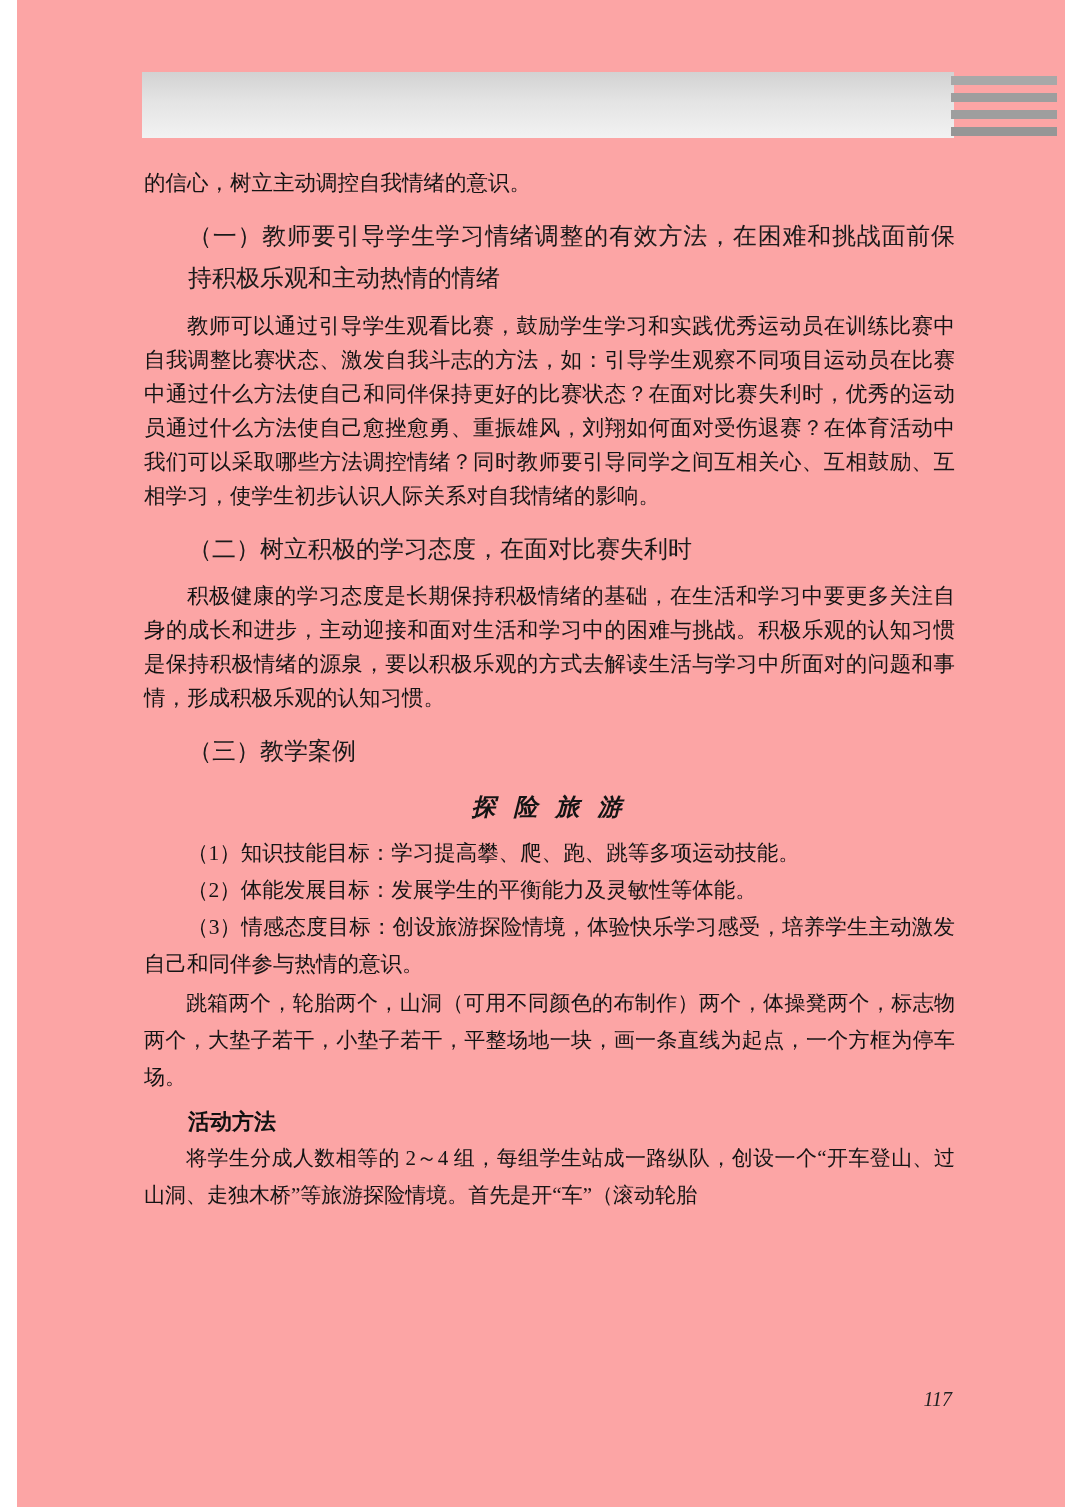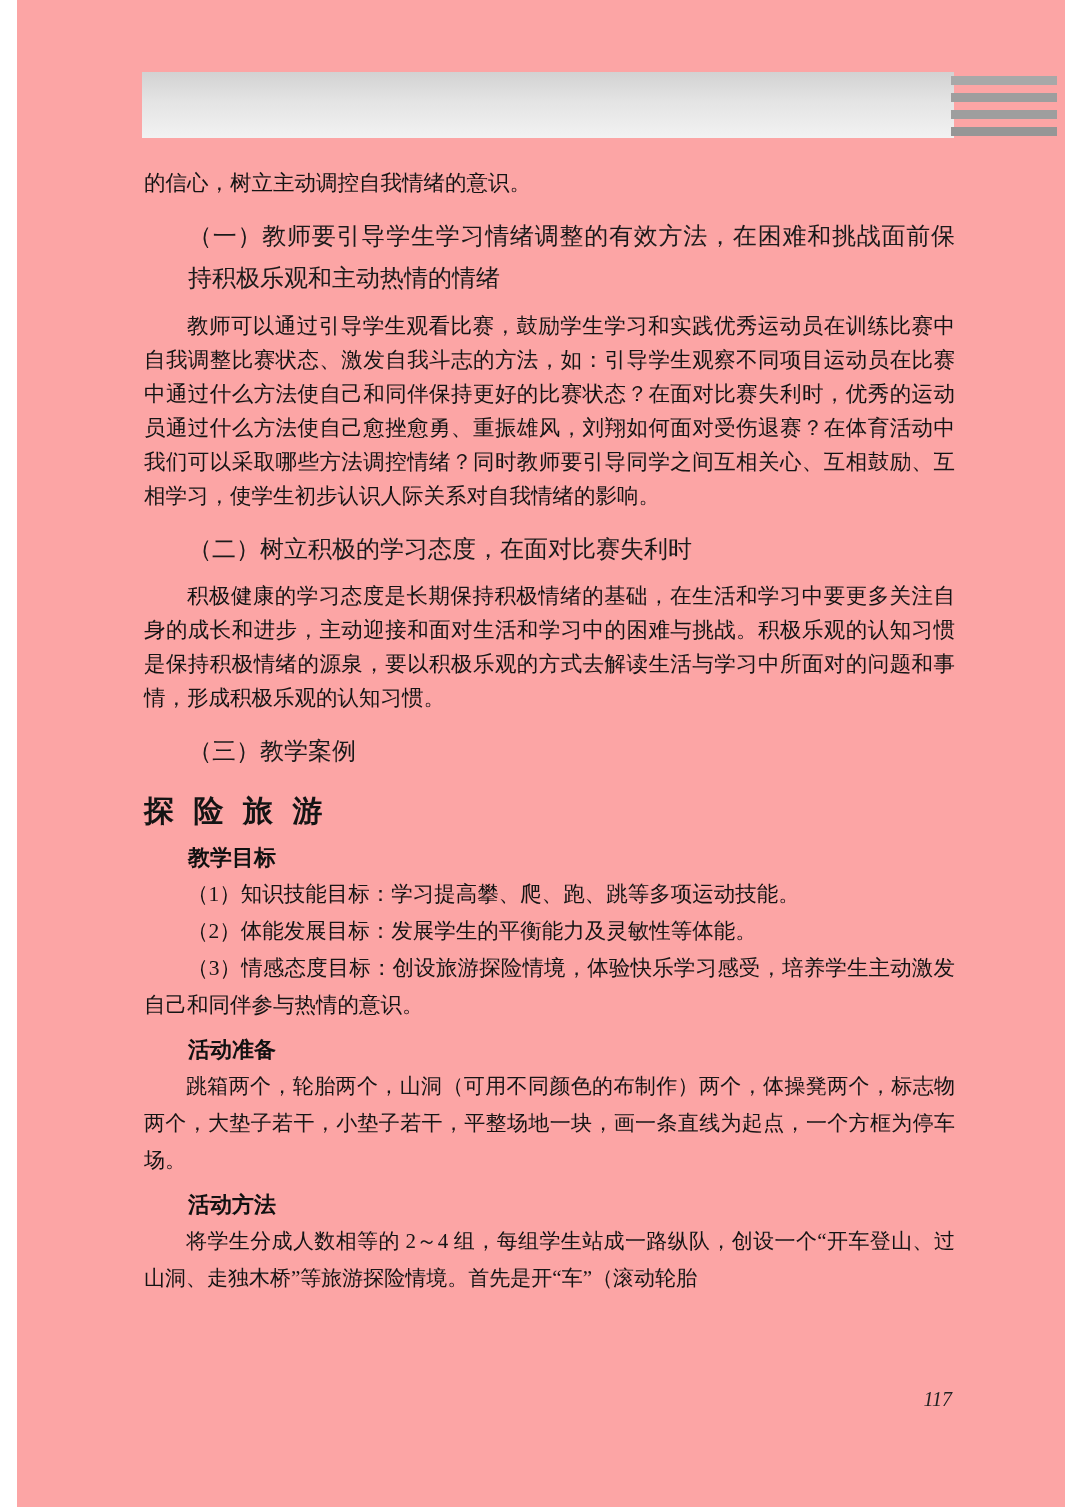--- a/index.html
+++ b/index.html
@@ -76,25 +76,26 @@
 
   .p-body {
     font-size: 21.5px;
     line-height: 34px;
     margin: 10px 0;
     text-indent: 2em;
     text-align: justify;
   }
 
   .case-title {
-    font-size: 30px;
+    font-size: 24px;
     font-weight: bold;
-    text-align: left;
+    text-align: center;
     letter-spacing: 6px;
     margin: 20px 0 12px 0;
+    font-style: italic;
   }
 
   .sub-heading {
     font-family: "Liberation Sans", "DejaVu Sans", sans-serif;
     font-size: 22px;
     font-weight: bold;
     line-height: 28px;
     margin: 12px 0 4px 0;
     padding-left: 44px;
     color: #111;
@@ -147,26 +148,24 @@
     <p class="p-body">教师可以通过引导学生观看比赛，鼓励学生学习和实践优秀运动员在训练比赛中自我调整比赛状态、激发自我斗志的方法，如：引导学生观察不同项目运动员在比赛中通过什么方法使自己和同伴保持更好的比赛状态？在面对比赛失利时，优秀的运动员通过什么方法使自己愈挫愈勇、重振雄风，刘翔如何面对受伤退赛？在体育活动中我们可以采取哪些方法调控情绪？同时教师要引导同学之间互相关心、互相鼓励、互相学习，使学生初步认识人际关系对自我情绪的影响。</p>
 
     <h3 class="kai-heading single">（二）树立积极的学习态度，在面对比赛失利时</h3>
 
     <p class="p-body">积极健康的学习态度是长期保持积极情绪的基础，在生活和学习中要更多关注自身的成长和进步，主动迎接和面对生活和学习中的困难与挑战。积极乐观的认知习惯是保持积极情绪的源泉，要以积极乐观的方式去解读生活与学习中所面对的问题和事情，形成积极乐观的认知习惯。</p>
 
     <h3 class="kai-heading single">（三）教学案例</h3>
 
     <div class="case-title">探 险 旅 游</div>
 
-    <h4 class="sub-heading">教学目标</h4>
     <p class="p-item">（1）知识技能目标：学习提高攀、爬、跑、跳等多项运动技能。</p>
     <p class="p-item">（2）体能发展目标：发展学生的平衡能力及灵敏性等体能。</p>
     <p class="p-item">（3）情感态度目标：创设旅游探险情境，体验快乐学习感受，培养学生主动激发自己和同伴参与热情的意识。</p>
 
-    <h4 class="sub-heading">活动准备</h4>
     <p class="p-lower">跳箱两个，轮胎两个，山洞（可用不同颜色的布制作）两个，体操凳两个，标志物两个，大垫子若干，小垫子若干，平整场地一块，画一条直线为起点，一个方框为停车场。</p>
 
     <h4 class="sub-heading">活动方法</h4>
     <p class="p-lower">将学生分成人数相等的 2～4 组，每组学生站成一路纵队，创设一个“开车登山、过山洞、走独木桥”等旅游探险情境。首先是开“车”（滚动轮胎</p>
 
   </main>
 
   <div class="page-number">117</div>
 
 </div>

